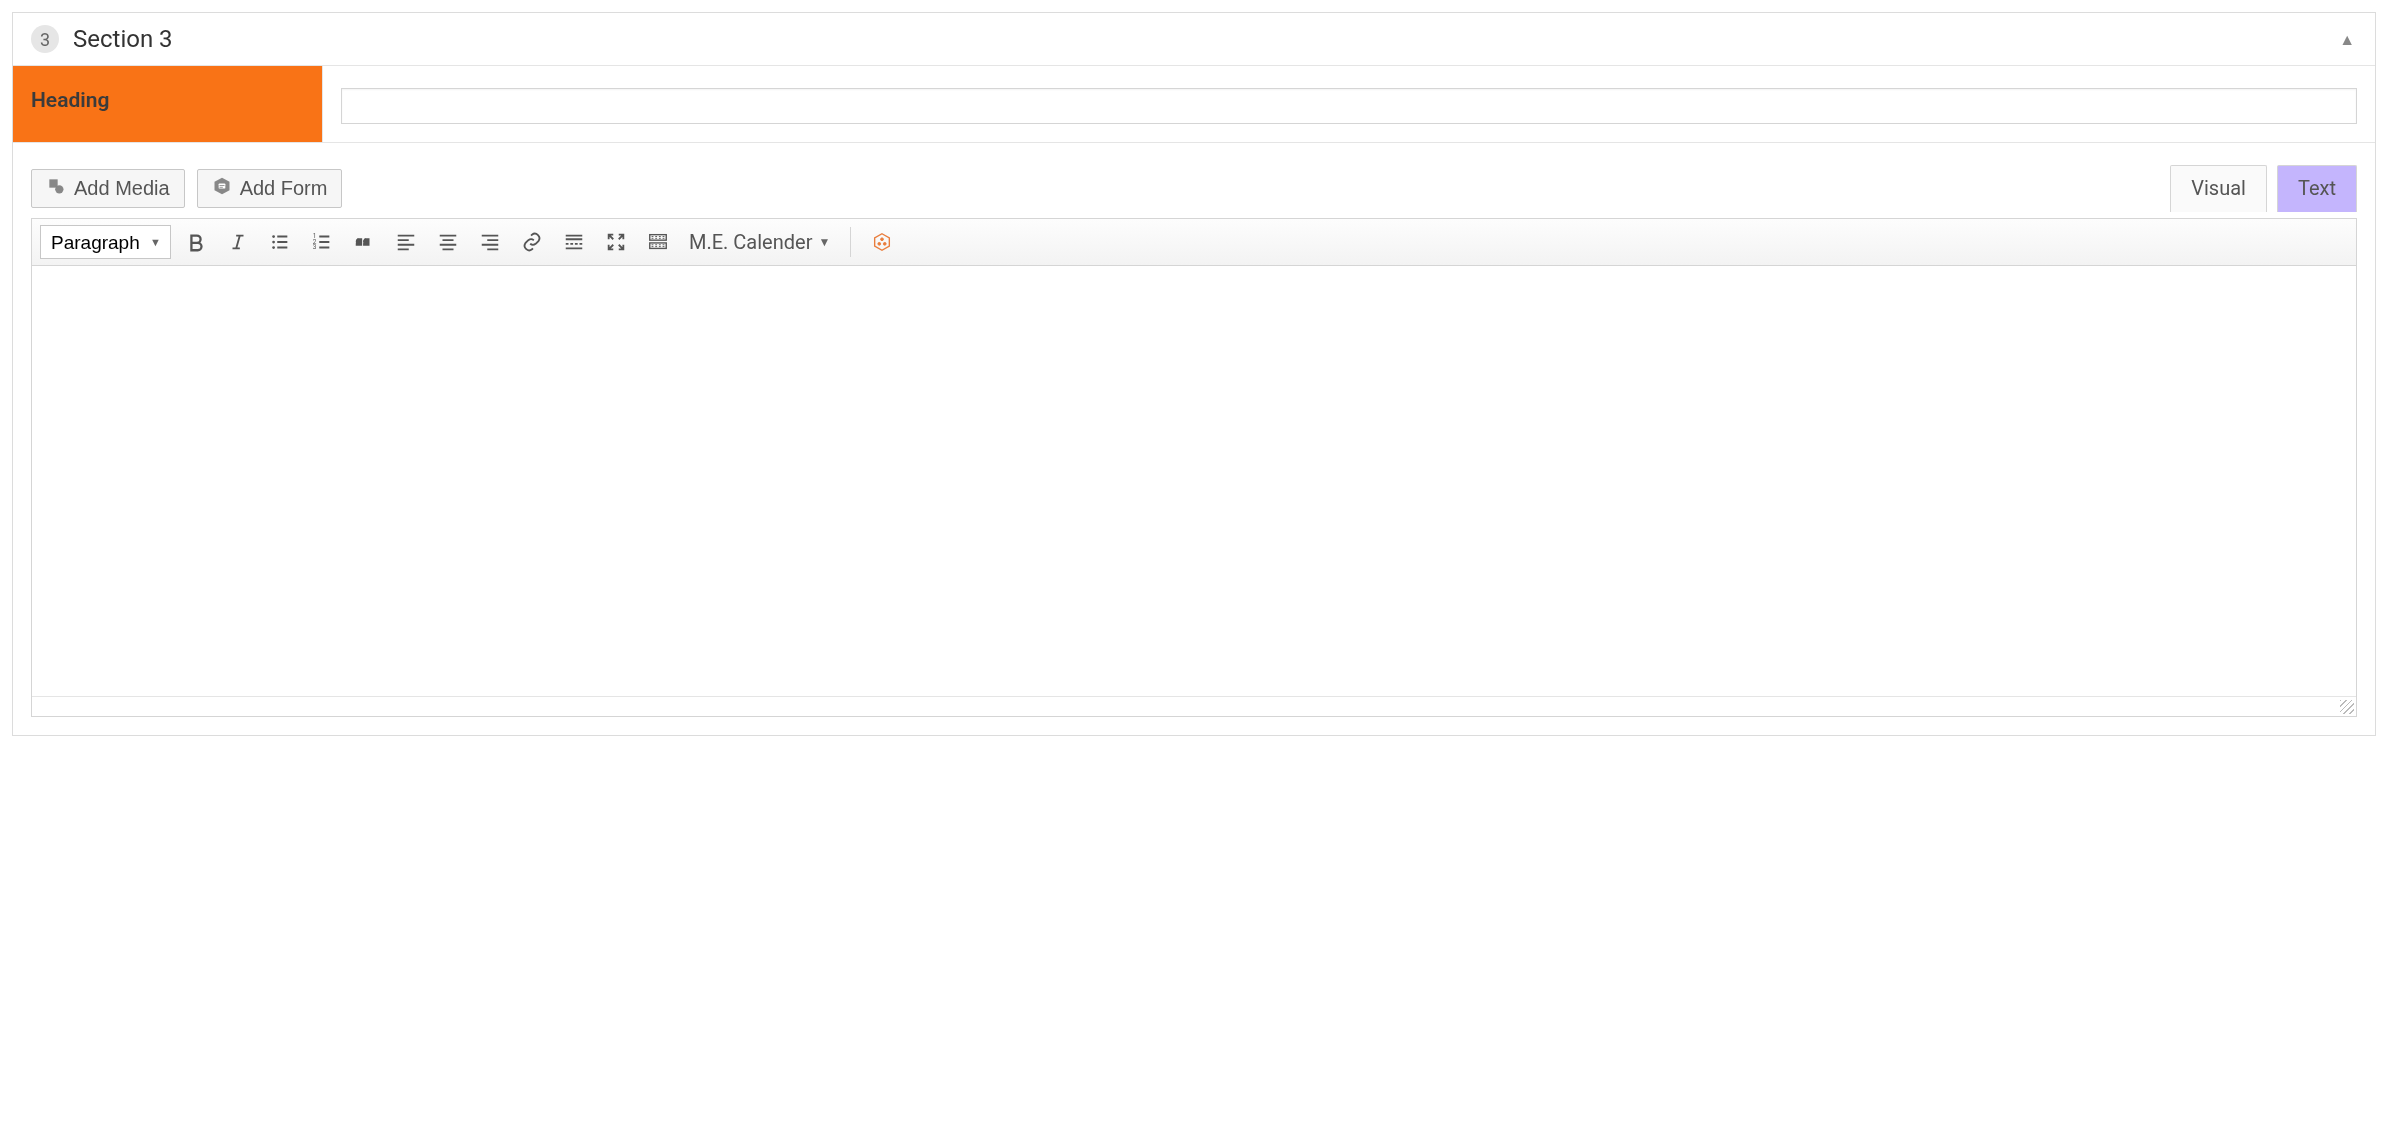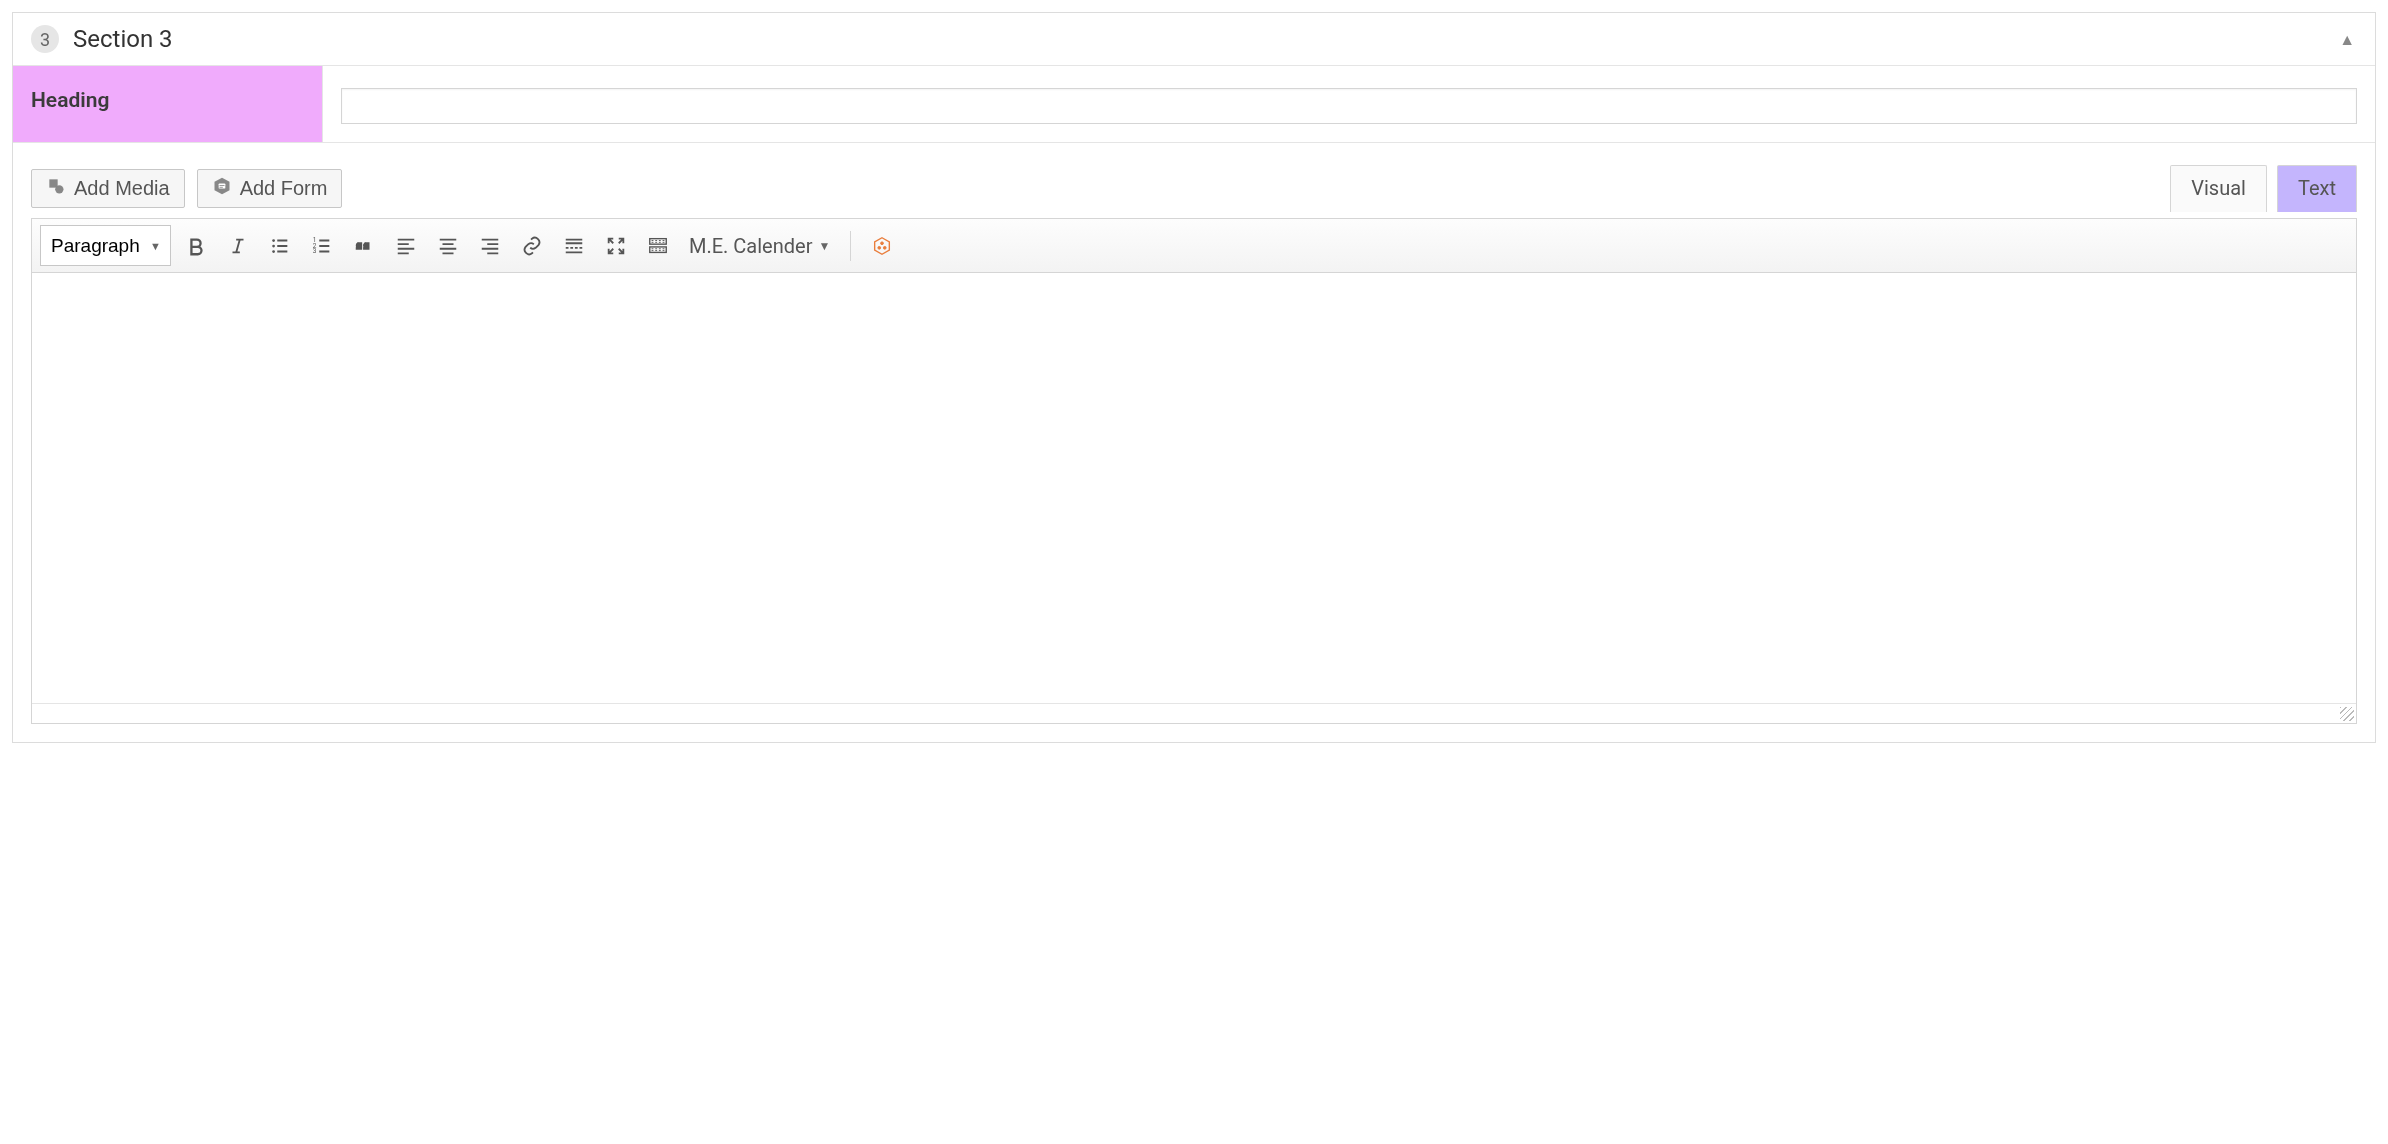--- a/index.html
+++ b/index.html
@@ -47,21 +47,21 @@
 }
 .field-rows { }
 .field-row {
   display: flex;
   border-bottom: 1px solid #e5e5e5;
 }
 .field-row:last-child { border-bottom: none; }
 .field-label-col {
   width: 310px;
   min-width: 310px;
-  background: #f0abfc;
+  background: #f97316;
   padding: 22px 18px;
   border-right: 1px solid #e5e5e5;
   font-weight: 600;
   color: #3b3b3b;
 }
 .field-content-col {
   flex: 1;
   padding: 22px 18px 18px 18px;
 }
 .text-input {
@@ -119,21 +119,21 @@
 }
 .toolbar {
   display: flex;
   align-items: center;
   background: linear-gradient(#fdfdfd, #f3f3f3);
   border-bottom: 1px solid #d5d5d5;
   padding: 6px 8px;
   gap: 8px;
 }
 .format-select {
-  height: 41px;
+  height: 34px;
   border: 1px solid #c7c7c7;
   background: #fff;
   font-size: 19px;
   padding: 3px 30px 3px 10px;
   appearance: none;
   position: relative;
 }
 .format-select-wrap {
   position: relative;
   display: inline-block;

